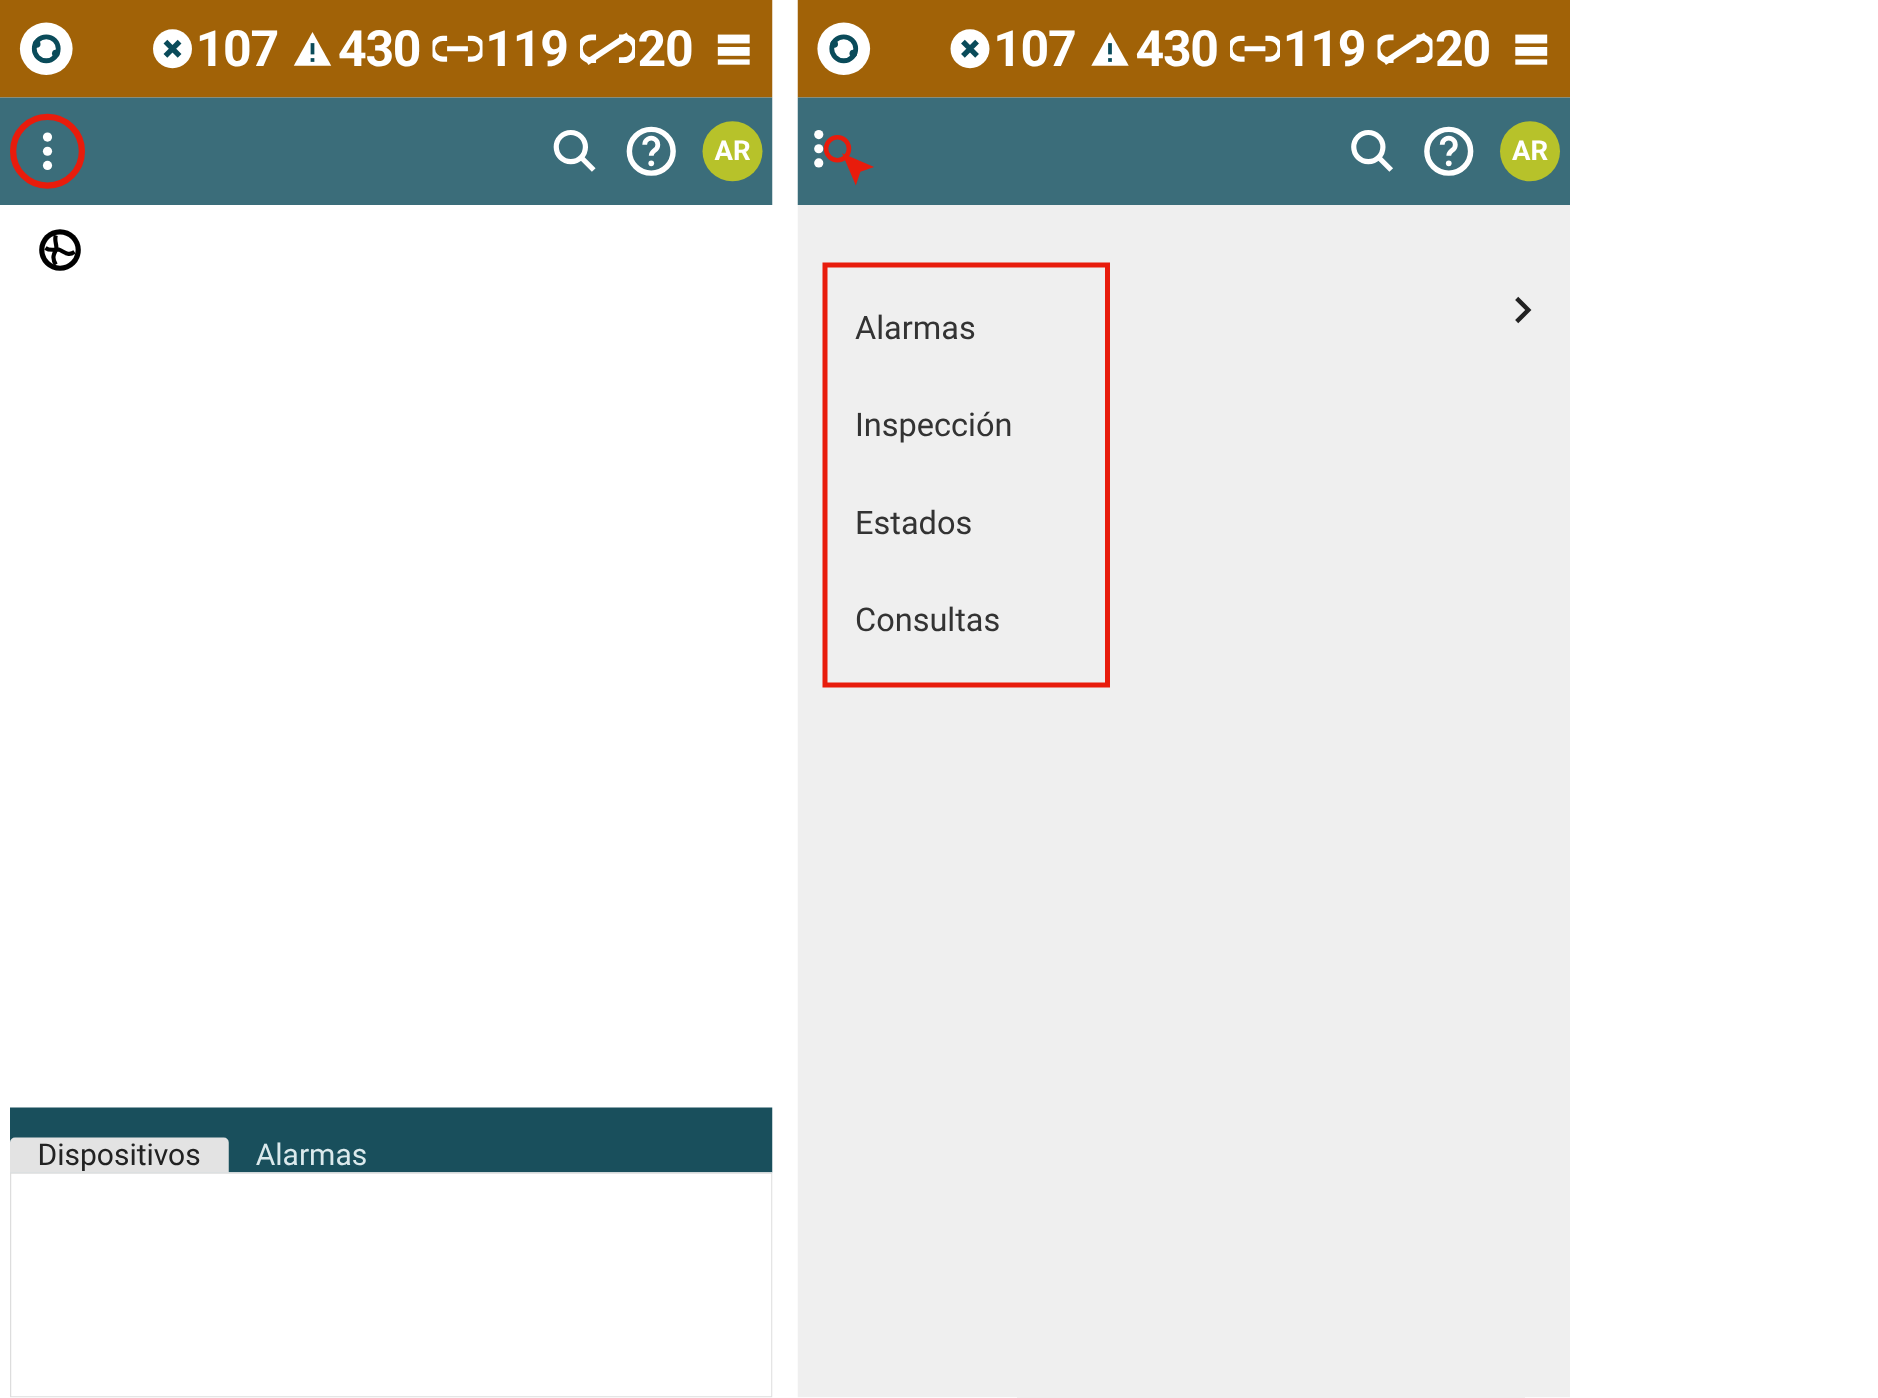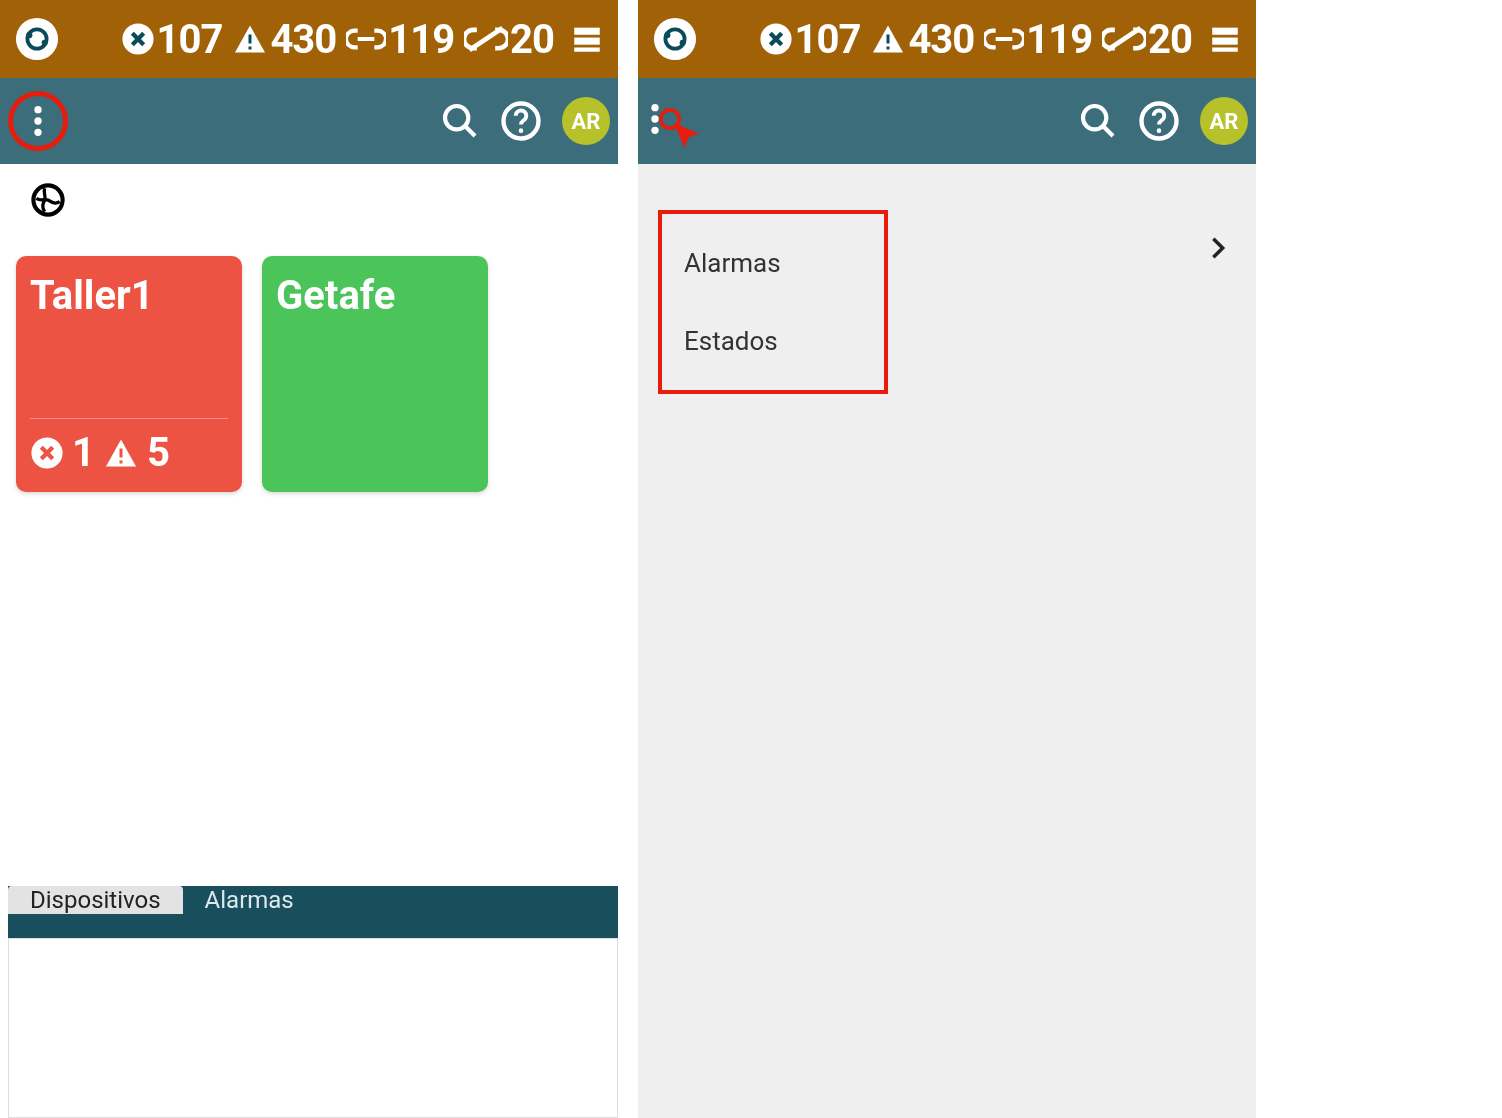--- a/index.html
+++ b/index.html
@@ -78,21 +78,21 @@
   .card.green { background: #4bc45a; }
   .card-title { font-size: 40px; font-weight: 700; }
   .card-sep { border-top: 1px solid rgba(255,255,255,0.35); margin-top: auto; margin-bottom: 10px; }
   .card-stats { display: flex; align-items: center; gap: 8px; font-size: 40px; font-weight: 700; }
 
   
   .tab-strip {
     position: absolute; bottom: 180px; left: 8px; right: 0;
     background: #194f5c;
     height: 52px;
-    display: flex; align-items: flex-start;
+    display: flex; align-items: flex-end;
   }
   .tab {
     padding: 0 22px;
     display: flex; align-items: center;
     color: #dbe9ec; font-size: 24px;
   }
   .tab.active { background: #e3e3e3; color: #222; border-radius: 4px 4px 0 0; }
   .tab-panel {
     position: absolute; bottom: 0; left: 8px; right: 0; height: 180px;
     background: #fff; border: 1px solid #ddd;
@@ -211,46 +211,20 @@
     <div class="globe-row">
       <span class="ico">
         <svg width="40" height="40" viewBox="0 0 24 24">
             <circle cx="12" cy="12" r="10" fill="#000"></circle>
             <circle cx="12" cy="12" r="7.5" fill="#fff"></circle>
             <path d="M5 11c3 2 5 0 7 1s4 3 7 1M10 5c-1 3 1 5 0 7s-2 4 0 7" fill="none" stroke="#000" stroke-width="2"></path>
           </svg>
       </span>
     </div>
 
-    <div class="cards">
-      <div class="card red">
-        <div class="card-title">Taller1</div>
-        <div class="card-sep"></div>
-        <div class="card-stats">
-          <span class="ico">
-            <svg width="34" height="34" viewBox="0 0 24 24">
-                <circle cx="12" cy="12" r="11" fill="#fff"></circle>
-                <path d="M8 8l8 8M16 8l-8 8" stroke="#ec5342" stroke-width="3"></path>
-              </svg>
-          </span>
-          <span>1</span>
-          <span class="ico">
-            <svg width="36" height="36" viewBox="0 0 24 24">
-                <path d="M12 3 L22 21 H2 Z" fill="#fff"></path>
-                <rect x="11" y="9" width="2" height="6" fill="#ec5342"></rect>
-                <rect x="11" y="17" width="2" height="2" fill="#ec5342"></rect>
-              </svg>
-          </span>
-          <span>5</span>
-        </div>
-      </div>
-      <div class="card green">
-        <div class="card-title">Getafe</div>
-      </div>
-    </div>
 
     <div class="tab-strip">
       <div class="tab active">Dispositivos</div>
       <div class="tab">Alarmas</div>
     </div>
     <div class="tab-panel"></div>
   </div>
 </div>
 
 <div class="screen right">
@@ -341,21 +315,23 @@
         </svg>
     </span>
     <span class="avatar">
       <span>AR</span>
     </span>
   </div>
 
   <div class="body" style="position:relative">
     <div class="menu-box">
       <div class="menu-item">Alarmas</div>
+      <div class="menu-item">Inspección</div>
       <div class="menu-item">Estados</div>
+      <div class="menu-item">Consultas</div>
     </div>
     <span class="ico chevron-right">
       <svg width="28" height="28" viewBox="0 0 24 24">
           <path d="M8 4l8 8-8 8" fill="none" stroke="#222" stroke-width="3"></path>
         </svg>
     </span>
   </div>
 </div>
 
 </body></html>

